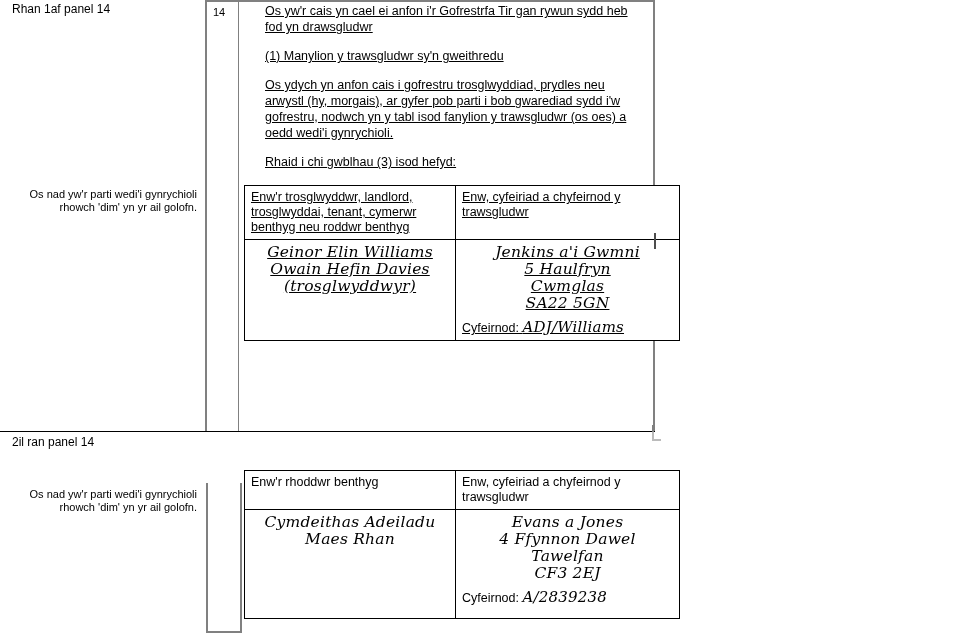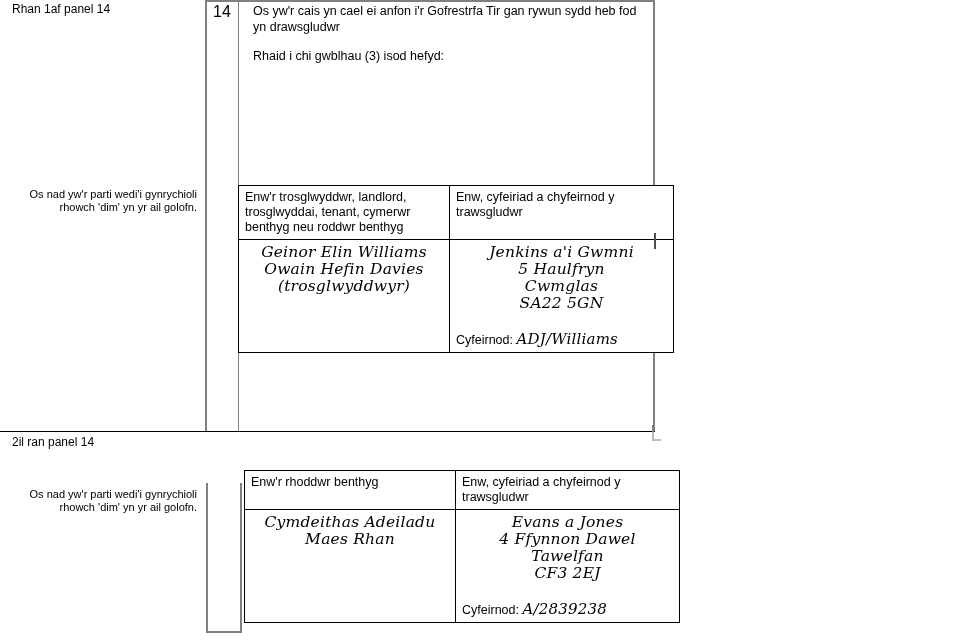--- a/index.html
+++ b/index.html
@@ -64,36 +64,37 @@
     top: 0px;
     width: 1px;
     height: 432px;
     background: #808080;
   }
   .p1-number {
     position: absolute;
     left: 213px;
     top: 4px;
     width: 24px;
-    font-size: 16px;
+    font-size: 11px;
     line-height: 16px;
     text-align: left;
   }
 
   
   .instructions {
     position: absolute;
     left: 249px;
     top: 3px;
     width: 398px;
     font-size: 12.5px;
     line-height: 16px;
   }
   .instructions p {
-    margin: 0 0 13px 4px;
+    margin: 0 0 13px 16px;
+    text-decoration: underline;
   }
   .instructions p:last-child { margin-bottom: 0; }
 
   
   .dtable {
     position: absolute;
     border-collapse: collapse;
     table-layout: fixed;
     background: #fff;
   }
@@ -113,29 +114,30 @@
     font-size: 15.5px;
     line-height: 17px;
     letter-spacing: 0.2px;
     white-space: pre-line;
     display: block;
     text-align: center;
   }
   .ref-line {
     font-size: 12.5px;
     line-height: 15px;
-    margin-top: 19px;
+    margin-top: 7px;
   }
   .ref-line .hw { display: inline; font-size: 15px; }
 
   
   #table-transferors {
-    left: 238px;
+    left: 244px;
     top: 185px;
     width: 411px;
+    text-decoration: underline;
   }
   #table-transferors .r-head td { height: 40px; }
   #table-transferors .r-1 td { height: 92px; }
   #table-transferors .r-2 td { height: 74px; }
 
   
   #table-lender {
     left: 244px;
     top: 470px;
     width: 411px;
@@ -215,20 +217,22 @@
   <div class="panel-caption" style="left:12px; top:2px;">Rhan 1af panel 14</div>
 
   <div class="p1-frame-top"></div>
   <div class="p1-frame"></div>
   <div class="p1-numcol-line"></div>
 
   <div class="p1-number">14</div>
 
   <div class="instructions">
     <p>Os yw'r cais yn cael ei anfon i'r Gofrestrfa Tir gan rywun sydd heb fod yn drawsgludwr</p>
+    <p>(1) Manylion y trawsgludwr sy'n gweithredu</p>
+    <p>Os ydych yn anfon cais i gofrestru trosglwyddiad, prydles neu arwystl (hy, morgais), ar gyfer pob parti i bob gwarediad sydd i'w gofrestru, nodwch yn y tabl isod fanylion y trawsgludwr (os oes) a oedd wedi'i gynrychioli.</p>
     <p>Rhaid i chi gwblhau (3) isod hefyd:</p>
   </div>
 
   <div class="side-label" style="left:12px; top:188px; width:185px;">Os nad yw'r parti wedi'i gynrychioli rhowch 'dim' yn yr ail golofn.</div>
 
   <table class="dtable" id="table-transferors">
     <tbody>
         <tr class="r-head">
       <td class="col-a">Enw'r trosglwyddwr, landlord, trosglwyddai, tenant, cymerwr benthyg neu roddwr benthyg</td>
       <td class="col-b">Enw, cyfeiriad a chyfeirnod y trawsgludwr</td>

